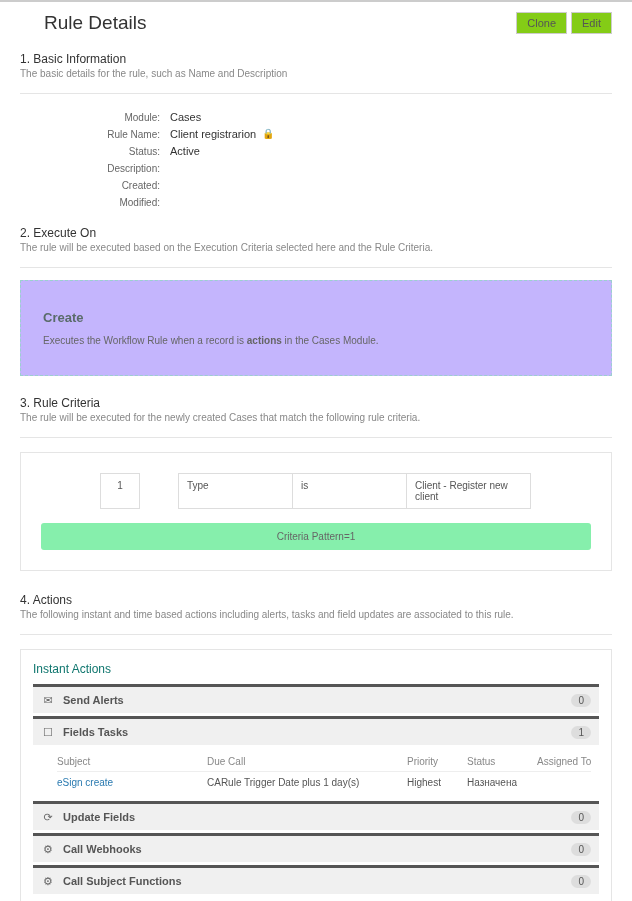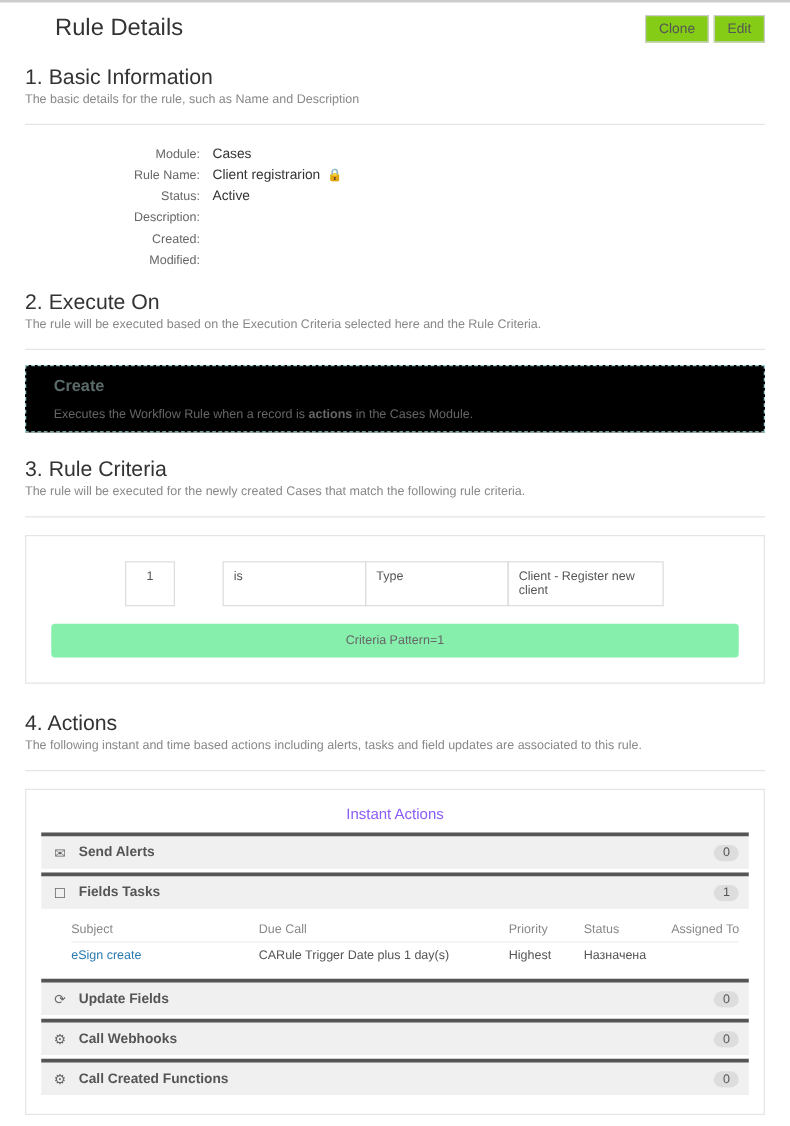--- a/index.html
+++ b/index.html
@@ -4,46 +4,46 @@
 <style>
 * { box-sizing: border-box; margin: 0; padding: 0; }
 body { font-family: Arial, Helvetica, sans-serif; font-size: 12px; color: #555; background: #fff; }
 .page { width: 632px; margin: 0 auto; padding: 0 0 20px 0; }
 .top-border { border-top: 2px solid #ccc; width: 100%; }
 .header { display: flex; justify-content: space-between; align-items: center; padding: 10px 20px 10px 20px; margin-left: 24px; }
 .page-title { font-size: 19px; font-weight: normal; color: #333; }
 .btn-group { display: flex; gap: 4px; }
 .btn { background: #84cc16; border: 1px solid #ccc; padding: 4px 10px; font-size: 11px; color: #555; cursor: pointer; }
 .section { padding: 8px 20px; }
-.section-head { font-size: 17px; color: #333; margin-bottom: 2px; }
+.section-head { font-size: 12px; color: #333; margin-bottom: 2px; }
 .section-desc { font-size: 10px; color: #888; }
 .section-hr { border: none; border-top: 1px solid #e5e5e5; margin: 6px 20px 10px 20px; }
 
 .info-grid { display: grid; grid-template-columns: 150px 1fr; row-gap: 4px; padding: 6px 20px 10px 20px; }
 .info-label { text-align: right; font-size: 10px; color: #666; padding-right: 10px; padding-top: 2px; }
 .info-value { font-size: 11px; color: #333; display: flex; align-items: center; gap: 6px; }
 .lock-icon { font-size: 10px; color: #999; }
 
-.exec-box { margin: 12px 20px; padding: 8px 22px; background: #000000; border: 1px dashed #9bd0ce; }
+.exec-box { margin: 12px 20px; padding: 29px 22px; background: #c4b5fd; border: 1px dashed #9bd0ce; }
 .exec-title { font-size: 13px; color: #5a6b6a; font-weight: bold; margin-bottom: 10px; }
 .exec-desc { font-size: 10px; color: #666; }
 .exec-desc b { font-weight: bold; }
 
 .criteria-box { margin: 14px 20px; border: 1px solid #e5e5e5; padding: 20px; }
 .criteria-table { display: flex; margin: 0 auto 14px auto; width: 430px; }
 .criteria-cell { border: 1px solid #ddd; padding: 6px 8px; font-size: 10px; color: #555; margin-left: -1px; }
 .cc1 { width: 40px; text-align: center; }
 .cc-gap { width: 40px; border-color: transparent; }
 .cc2 { width: 115px; }
 .cc3 { width: 115px; }
 .cc4 { flex: 1; }
 .pattern-bar { background: #86efac; border-radius: 3px; padding: 8px; text-align: center; font-size: 10px; color: #666; }
 
 .actions-box { margin: 14px 20px; border: 1px solid #e5e5e5; padding: 12px; }
-.actions-title { font-size: 12px; color: #8b5cf6; margin-bottom: 8px; text-align: center; }
+.actions-title { font-size: 12px; color: #0f766e; margin-bottom: 8px; }
 .action-row { display: flex; align-items: center; justify-content: space-between; background: #f0f0f0; border-top: 3px solid #555; padding: 6px 8px; margin-bottom: 3px; }
 .action-left { display: flex; align-items: center; gap: 8px; }
 .action-icon { width: 14px; height: 14px; display: flex; align-items: center; justify-content: center; font-size: 11px; color: #666; }
 .action-label { font-size: 11px; color: #555; font-weight: bold; }
 .count-badge { background: #ddd; border-radius: 8px; padding: 1px 7px; font-size: 10px; color: #555; }
 
 .task-table { padding: 4px 8px 8px 24px; }
 .task-head { display: grid; grid-template-columns: 150px 200px 60px 70px 80px; font-size: 10px; color: #888; padding: 4px 0; border-bottom: 1px solid #eee; }
 .task-row { display: grid; grid-template-columns: 150px 200px 60px 70px 80px; font-size: 10px; padding: 5px 0; }
 .task-link { color: #2a7ab0; cursor: pointer; }
@@ -119,22 +119,22 @@
       <span>Rule Criteria</span>
     </div>
     <div class="section-desc">The rule will be executed for the newly created Cases that match the following rule criteria.</div>
   </div>
   <hr class="section-hr">
 
   <div class="criteria-box">
     <div class="criteria-table">
       <div class="criteria-cell cc1">1</div>
       <div class="criteria-cell cc-gap"></div>
+      <div class="criteria-cell cc2">Type</div>
       <div class="criteria-cell cc3">is</div>
-      <div class="criteria-cell cc2">Type</div>
       <div class="criteria-cell cc4">Client - Register new client</div>
     </div>
     <div class="pattern-bar">Criteria Pattern=1</div>
   </div>
 
   <div class="section">
     <div class="section-head">
       <span>4.</span>
       <span>Actions</span>
     </div>
@@ -190,19 +190,19 @@
       <div class="action-left">
         <span class="action-icon">⚙</span>
         <span class="action-label">Call Webhooks</span>
       </div>
       <span class="count-badge">0</span>
     </div>
 
     <div class="action-row">
       <div class="action-left">
         <span class="action-icon">⚙</span>
-        <span class="action-label">Call Created Functions</span>
+        <span class="action-label">Call Subject Functions</span>
       </div>
       <span class="count-badge">0</span>
     </div>
 
   </div>
 </div>
 
 </body></html>

